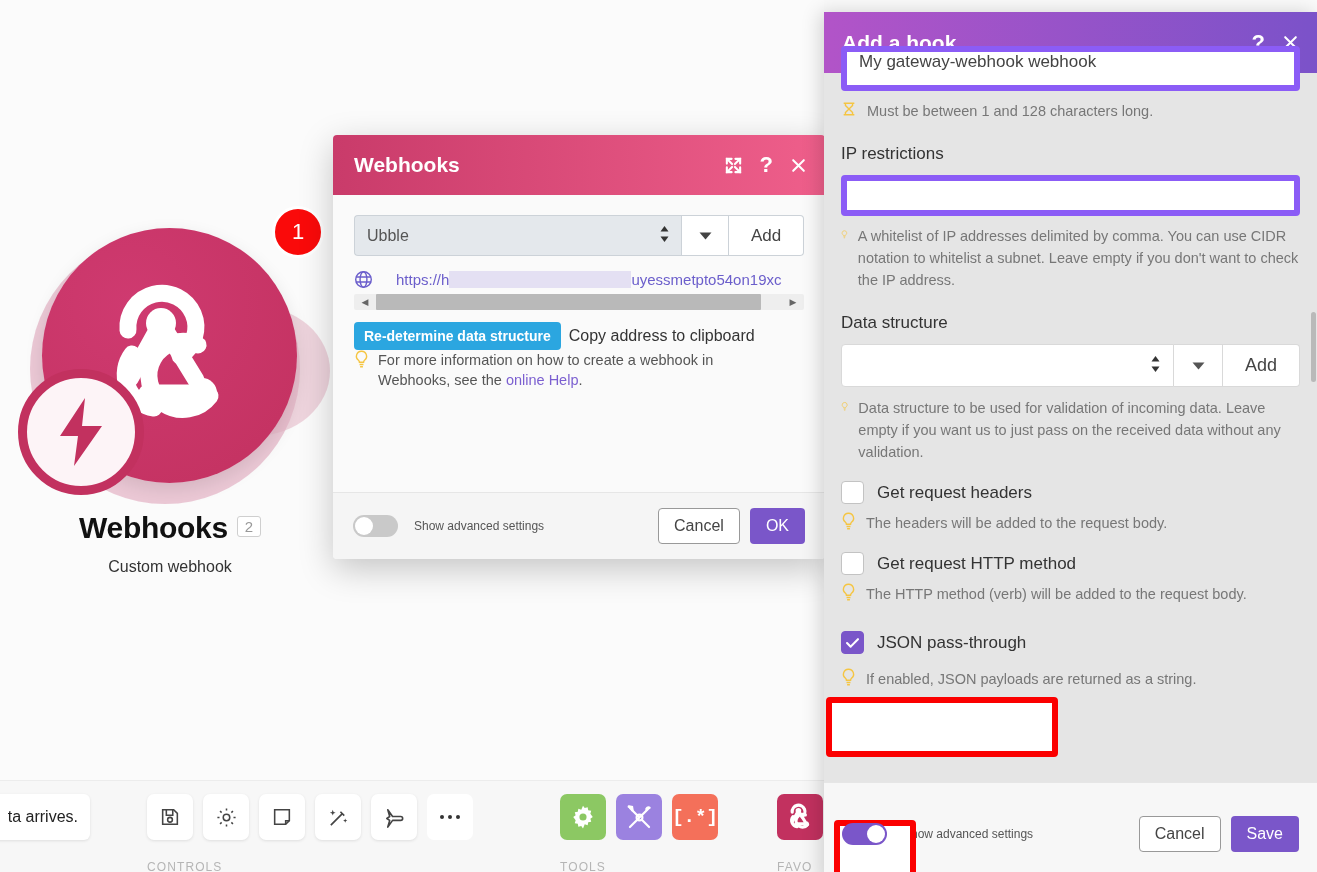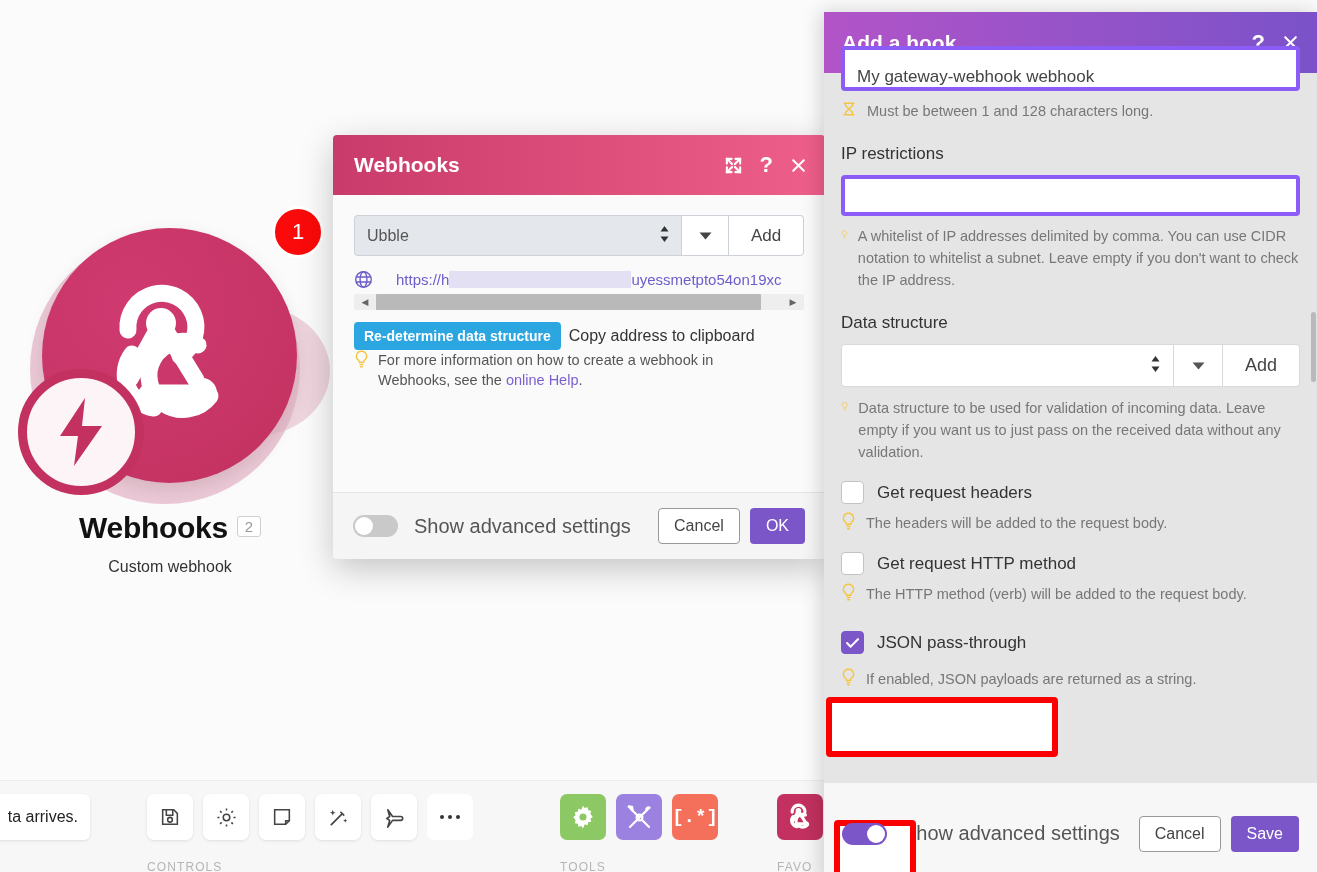--- a/index.html
+++ b/index.html
@@ -128,43 +128,43 @@
   #wh-foot{
     position:absolute;left:0;bottom:0;width:492px;height:67px;background:#f5f5f5;
     border-top:1px solid #e6e6e6;display:flex;align-items:center;padding:0 20px;box-sizing:border-box;
   }
   .toggle{
     width:45px;height:22px;border-radius:11px;background:#c9c9c9;position:relative;flex:none;
   }
   .toggle .knob{position:absolute;left:2px;top:2px;width:18px;height:18px;border-radius:50%;background:#fff;}
   .toggle.on{background:#7a56c9;}
   .toggle.on .knob{left:auto;right:2px;}
-  .foot-lbl{margin-left:16px;font-size:20px;color:#555;flex:1;}
+  .foot-lbl{margin-left:16px;font-size:12px;color:#555;flex:1;}
   .btn-cancel{
     border:1px solid #999;border-radius:4px;background:#fff;color:#444;font-size:16px;
     padding:8px 15px;
   }
   .btn-primary{
     background:#7a56c9;color:#fff;font-size:16px;border-radius:4px;padding:9px 16px;margin-left:10px;
   }
 
   
   #hook-panel{
     position:absolute;left:824px;top:12px;width:493px;height:872px;background:#e5e5e5;
     box-shadow:-4px 0 18px rgba(0,0,0,.16);overflow:hidden;
   }
   #hook-head{
     height:61px;background:linear-gradient(90deg,#b254c8 0%,#7b52c9 100%);
     display:flex;align-items:center;padding:0 18px 0 18px;box-sizing:border-box;color:#fff;
   }
   #hook-head .t{font-size:21px;font-weight:bold;flex:1;}
   #hook-body{position:absolute;left:0;top:61px;width:493px;bottom:102px;padding:0 17px;box-sizing:border-box;}
   .h-input{
-    width:100%;height:41px;background:#fff;border:4px solid #8b5cf6;border-radius:4px;
-    box-sizing:border-box;padding:0 12px;display:flex;align-items:flex-end;
+    width:100%;height:41px;background:#fff;border:6px solid #8b5cf6;border-radius:4px;
+    box-sizing:border-box;padding:0 12px;display:flex;align-items:flex-start;
     font-size:17px;color:#444;
   }
   .h-name-input{margin-top:-27px;}
   .h-hint{display:flex;gap:10px;margin-top:9px;}
   .h-hint .txt{font-size:14.5px;color:#777;line-height:22px;}
   .h-hint .txt.wide{max-width:450px;}
   .h-sec-label{font-size:17px;color:#333;margin-top:22px;margin-bottom:11px;}
   .ds-row{display:flex;height:43px;margin-bottom:2px;}
   .ds-main{
     flex:1;background:#fff;border:1px solid #d9d9d9;border-radius:4px 0 0 4px;position:relative;

